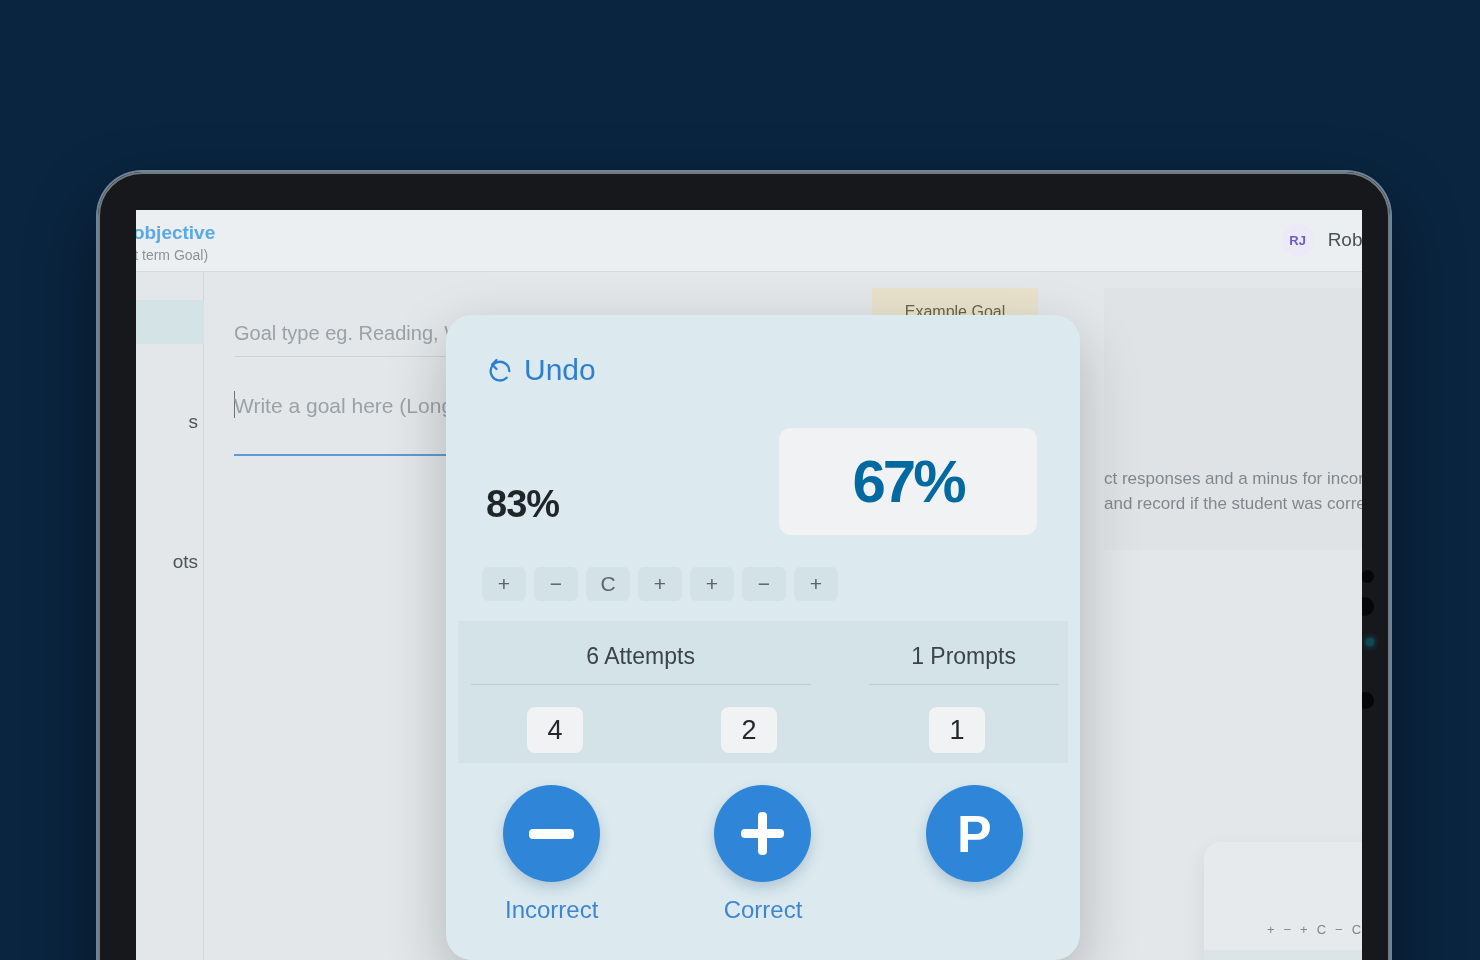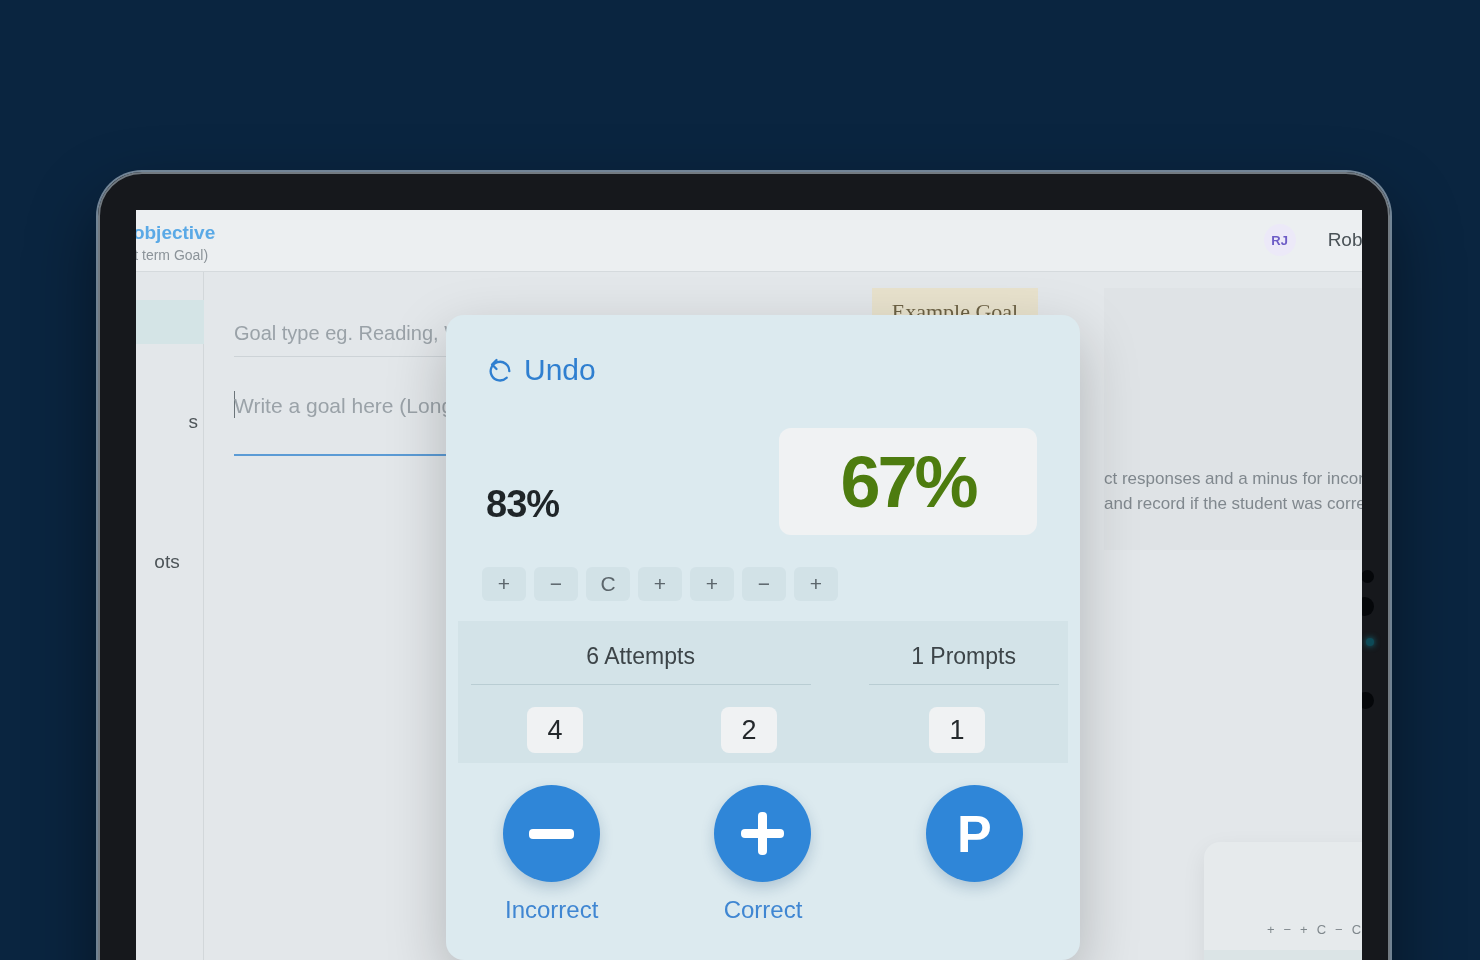--- a/index.html
+++ b/index.html
@@ -89,21 +89,21 @@
     font-size: 14px;
     color: #8b9399;
     white-space: nowrap;
   }
   #user-chip {
     position: absolute;
     right: -48px;
     top: 14px;
     display: flex;
     align-items: center;
-    gap: 32px;
+    gap: 14px;
   }
   #avatar {
     width: 32px; height: 32px;
     border-radius: 50%;
     background: #ece9f8;
     color: #6d5cc6;
     font-size: 13px;
     font-weight: bold;
     display: flex; align-items: center; justify-content: center;
   }
@@ -184,23 +184,22 @@
     background: #5b9bd5;
   }
 
   
   #example-badge {
     position: absolute;
     left: 668px; top: 16px;
     width: 166px; height: 48px;
     background: #e8e2cd;
     display: flex; align-items: center; justify-content: center;
-    font-size: 22px;
+    font-size: 16px;
     color: #6d6245;
-    font-family: Liberation Serif, serif;
   }
 
   
   #instructions-card {
     position: absolute;
     left: 900px; top: 16px;
     width: 340px; height: 262px;
     background: #dfe3e6;
   }
   #instructions-text {
@@ -253,21 +252,21 @@
   .bg-col .lab { font-size: 11px; color: #6d757a; }
 
   
   #data-modal {
     position: absolute;
     left: 446px;
     top: 315px;
     width: 634px;
     height: 645px;
     background: #dceaef;
-    border-radius: 18px;
+    border-radius: 26px;
     box-shadow: 0 22px 60px rgba(0,0,0,.22);
     overflow: hidden;
     z-index: 30;
   }
 
   #undo-btn {
     position: absolute;
     left: 40px; top: 38px;
     display: flex; align-items: center; gap: 10px;
     color: #2f7fd0;
@@ -286,23 +285,23 @@
 
   #primary-pct-box {
     position: absolute;
     left: 333px; top: 113px;
     width: 258px; height: 107px;
     background: #f0f2f3;
     border-radius: 12px;
     display: flex; align-items: center; justify-content: center;
   }
   #primary-pct {
-    font-size: 72px;
+    font-size: 60px;
     font-weight: bold;
-    color: #4d7c0f;
+    color: #0369a1;
     letter-spacing: -3px;
     line-height: 1;
   }
 
   #mark-row {
     position: absolute;
     left: 36px; top: 252px;
     display: flex; gap: 8px;
   }
   .mark {
@@ -433,21 +432,21 @@
         </div>
       </div>
 
       <div id="sidebar">
         <div class="side-item active" style="top:28px;">
           <span></span>
         </div>
         <div class="side-item" style="top:128px;">
           <span>s</span>
         </div>
-        <div class="side-item" style="top:268px;justify-content:center;">
+        <div class="side-item" style="top:268px;">
           <span>ots</span>
         </div>
 
       </div>
 
       <div id="main">
 
         <div id="goal-type">Goal type eg. Reading, Writi</div>
         <div id="goal-type-rule"></div>
 

